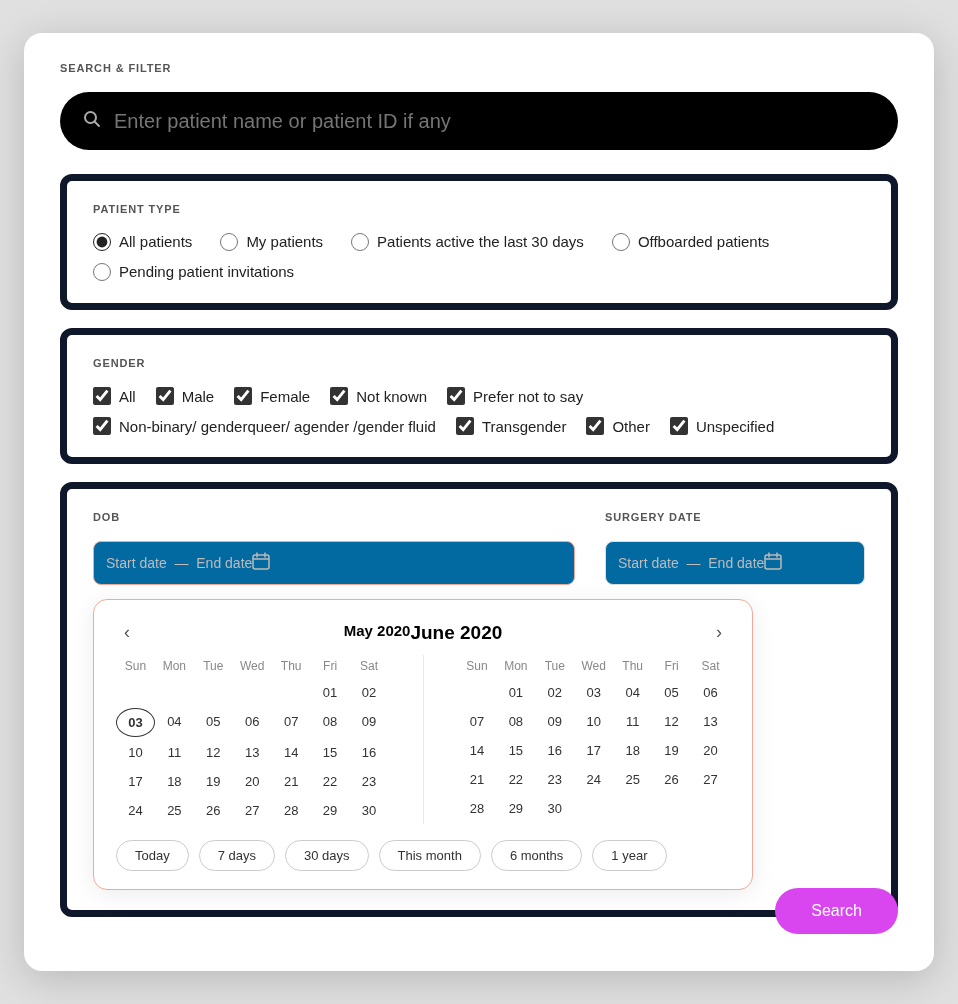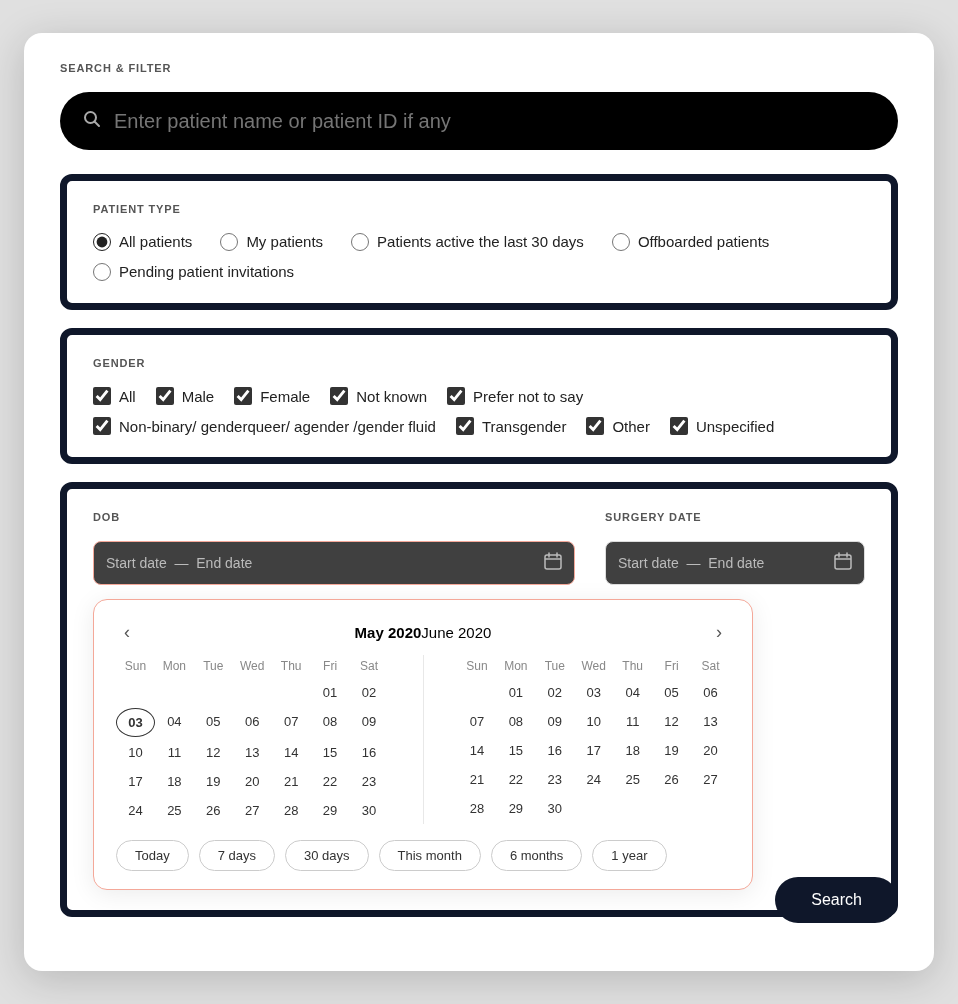--- a/index.html
+++ b/index.html
@@ -90,22 +90,21 @@
       accent-color: #333;
       cursor: pointer;
     }
     .date-input-box {
       border: 1.5px solid #f4a899;
       border-radius: 8px;
       display: flex;
       align-items: center;
       padding: 0 12px;
       height: 44px;
-      background: #404040;
-      justify-content: space-between;
+      background: #0369a1;
       cursor: pointer;
     }
     .date-input-box span {
       color: #bbb;
       font-size: 14px;
     }
     .date-input-box .cal-icon {
       color: #aaa;
       font-size: 16px;
     }
@@ -179,22 +178,22 @@
       background: #fff;
       padding: 7px 18px;
       font-size: 13px;
       cursor: pointer;
       color: #333;
       font-weight: 500;
     }
     .search-btn {
       position: absolute;
       right: 36px;
-      bottom: 48px;
-      background: #0f172a;
+      bottom: 37px;
+      background: #d946ef;
       color: #fff;
       border: none;
       border-radius: 30px;
       padding: 14px 36px;
       font-size: 16px;
       cursor: pointer;
       font-weight: 500;
     }
     .dob-col {
       flex: 1;
@@ -328,21 +327,21 @@
           </span>
         </div>
       </div>
     </div>
 
     <div class="calendar-dropdown">
       <div class="cal-nav">
         <button class="cal-nav-btn">‹</button>
         <div style="display:flex; flex:1; justify-content:center;">
           <span style="font-size:15px;font-weight:600;">May 2020</span>
-          <span style="font-size:15px;font-weight:400;">June 2020</span>
+          <span style="font-size:19px;font-weight:700;">June 2020</span>
         </div>
         <button class="cal-nav-btn">›</button>
       </div>
 
       <div class="cal-months">
 
         <div class="cal-month">
           <div class="cal-grid">
             <div class="cal-day-header">Sun</div>
             <div class="cal-day-header">Mon</div>

